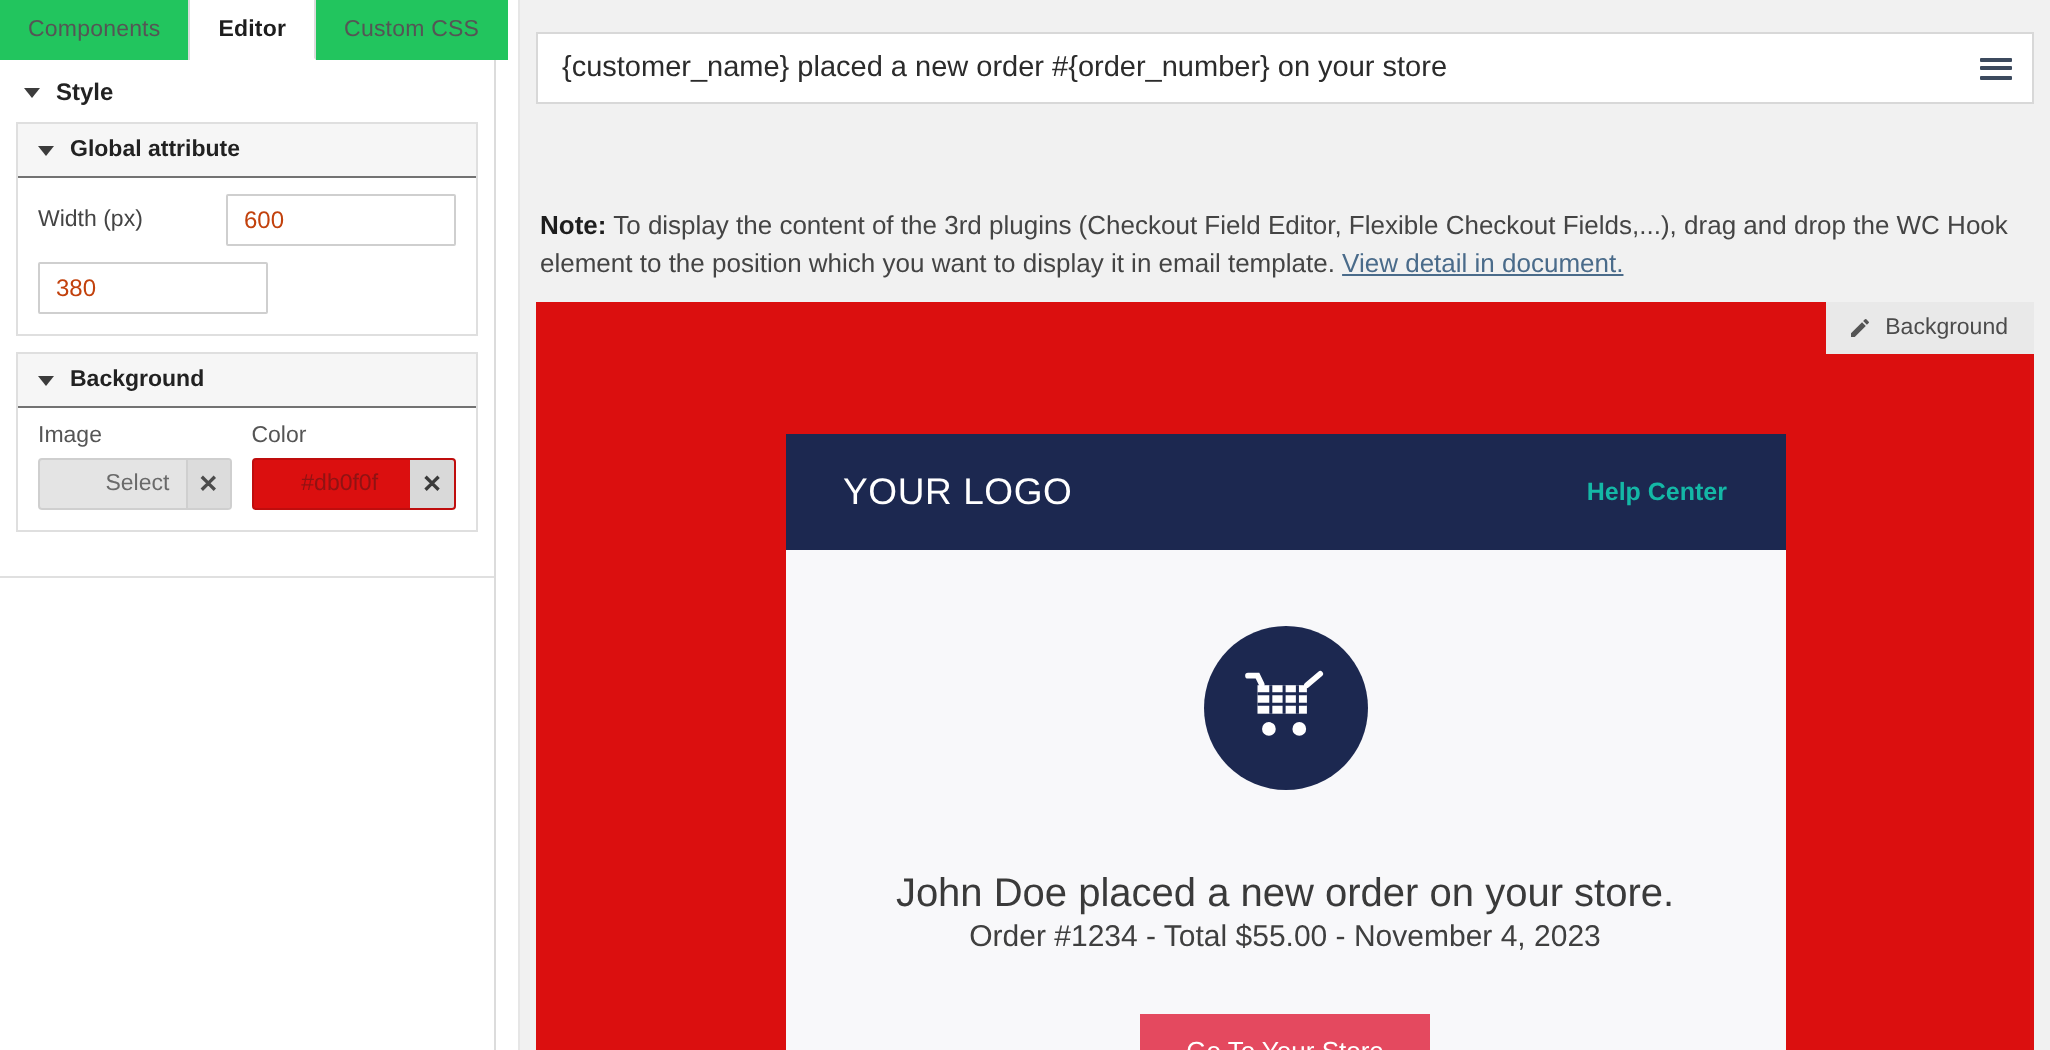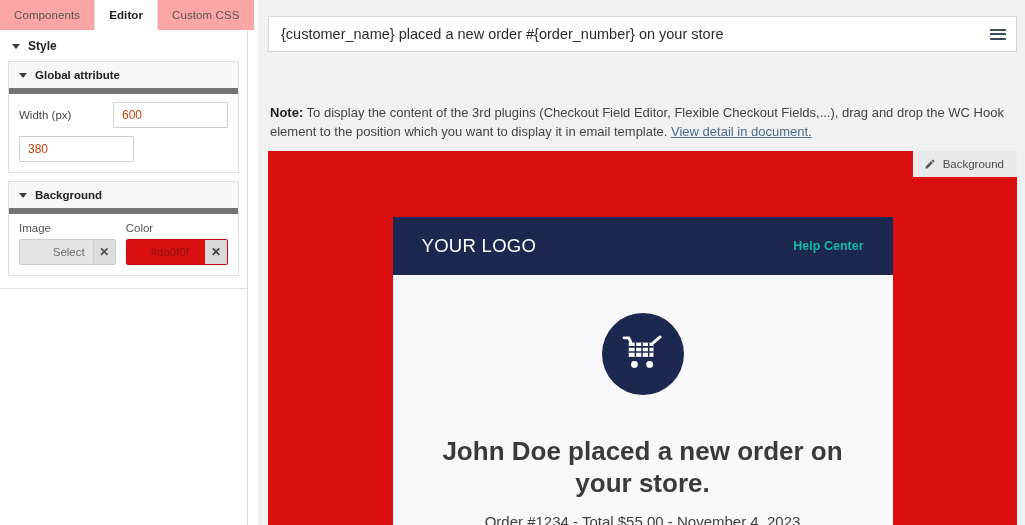--- a/index.html
+++ b/index.html
@@ -24,21 +24,21 @@
     display: flex; height: 30px;
     background: #f1f1f1;
     border-bottom: 1px solid #dcdcdc;
   }
   .tab {
     display: flex; align-items: center; justify-content: center;
     font-size: 11.5px; color: #555; letter-spacing: .1px;
     padding: 0 14px; height: 30px;
     border-right: 1px solid #dcdcdc;
     cursor: pointer; white-space: nowrap;
-    background: #fca5a5;
+    background: #22c55e;
   }
   .tab.active {
     background: #ffffff; color: #1d1d1d; font-weight: bold;
     border-bottom: 1px solid #ffffff;
     margin-bottom: -1px;
   }
   .tab:last-child { border-right: none; }
 
   .style-row {
     display:flex; align-items:center; gap:8px;
@@ -55,21 +55,21 @@
   .style-label { font-size:12px; font-weight:bold; color:#222; }
 
   .section {
     margin: 0 8px 8px 8px;
     border: 1px solid #dfdfdf;
     background: #fff;
   }
   .section-head {
     display:flex; align-items:center; gap:8px;
     background:#f6f6f6;
-    border-bottom:6px solid #737373;
+    border-bottom:1px solid #737373;
     padding: 7px 10px;
   }
   .section-title { font-size:11.5px; font-weight:bold; color:#222; }
   .section-body { padding: 8px 10px 10px 10px; background:#fff; }
 
   .field-row {
     display:flex; align-items:center; justify-content:space-between;
     margin-bottom: 8px;
   }
   .field-row:last-child { margin-bottom: 0; }
@@ -205,22 +205,22 @@
     padding: 38px 30px 30px 30px;
     text-align:center;
   }
   .cart-badge {
     width: 82px; height: 82px; border-radius: 50%;
     background: var(--brand-navy, #1c2850);
     margin: 0 auto 40px auto;
     display:flex; align-items:center; justify-content:center;
   }
   .headline {
-    font-size: 26px; color:#3a3a3a; font-weight:bold;
-    margin-bottom: 13px; line-height:1.25;
+    font-size: 20px; color:#3a3a3a; font-weight:normal;
+    margin-bottom: 0; line-height:1.25;
   }
   .subline {
     font-size: 15px; color:#3f3f3f; margin-bottom: 30px;
   }
   .cta {
     display:inline-block;
     background: var(--cta, #e4495f);
     color:#ffffff; font-size:13px;
     padding: 11px 23px;
     border:none; cursor:pointer;

